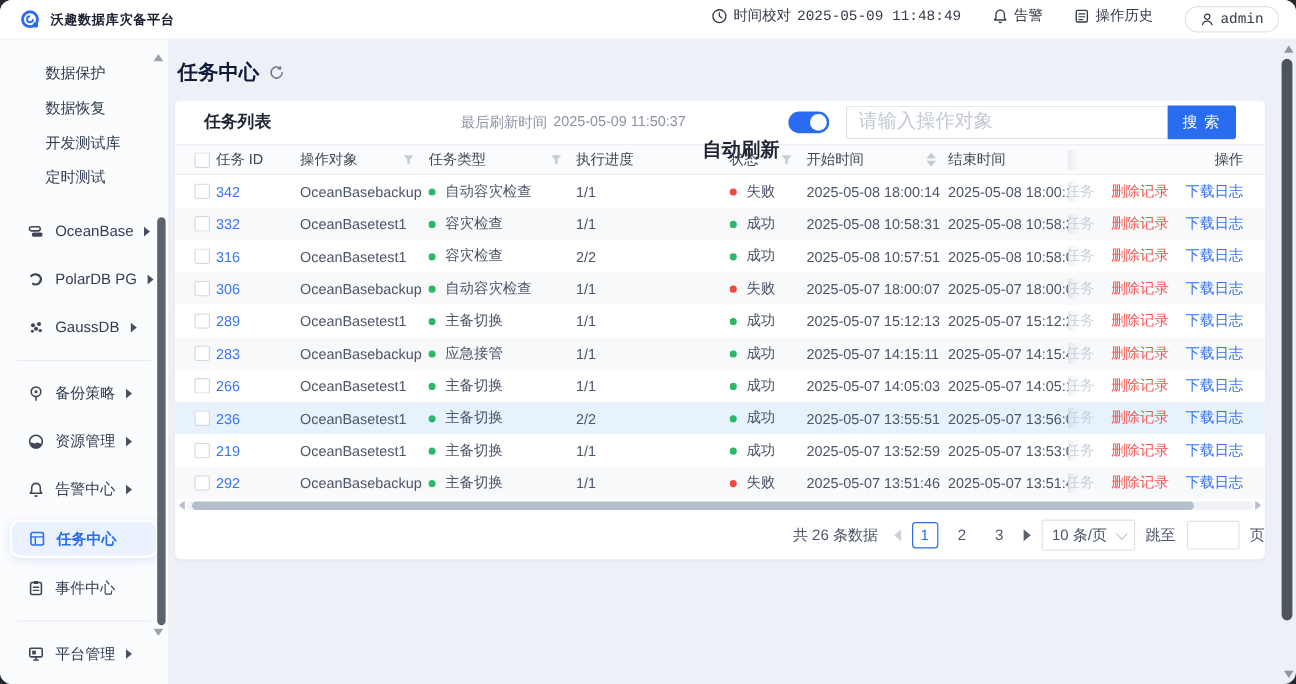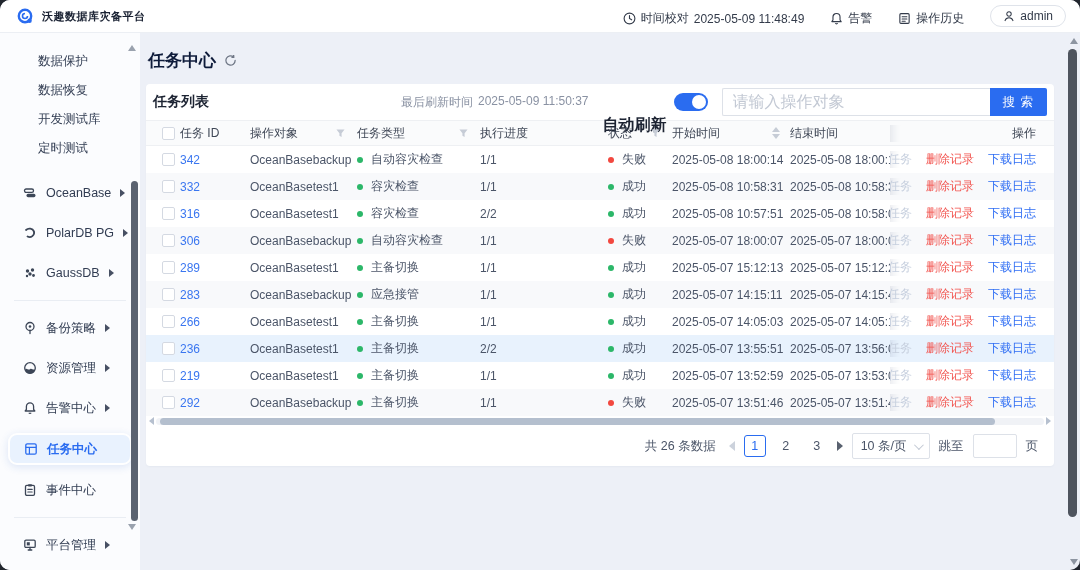--- a/index.html
+++ b/index.html
@@ -15,21 +15,21 @@
     display:flex; flex-direction:column;
   }
   
   .topbar {
     height:33px; background:#ffffff; border-bottom:1px solid #eceff4;
     display:flex; align-items:center; justify-content:space-between;
     padding:0 14px 0 16px; flex:0 0 auto;
   }
   .brand { display:flex; align-items:center; gap:8px; }
   .brand-title { font-size:11px; font-weight:bold; color:#1a2233; letter-spacing:.5px; }
-  .topbar-right { display:flex; align-items:flex-end; gap:26px; }
+  .topbar-right { display:flex; align-items:flex-start; gap:26px;font-family:Liberation Mono, monospace; }
   .tb-item { display:flex; align-items:center; gap:5px; font-size:12px; color:#333b4a; cursor:pointer; }
   .tb-item svg { display:block; }
   .user-pill {
     display:flex; align-items:center; gap:5px; font-size:12px; color:#333b4a;
     border:1px solid #dfe3ea; border-radius:13px; padding:3px 12px; cursor:pointer;
   }
   
   .app-body { flex:1; display:flex; min-height:0; position:relative; }
   
   .sidebar {
@@ -60,21 +60,21 @@
   .side-scroll-up { top:12px; border-left:4px solid transparent; border-right:4px solid transparent; border-bottom:6px solid #9aa2ae; }
   .side-scroll-down { bottom:40px; border-left:4px solid transparent; border-right:4px solid transparent; border-top:6px solid #9aa2ae; }
   .side-scroll-thumb { position:absolute; right:2px; top:148px; height:340px; width:7px; border-radius:4px; background:#5b6370; }
   
   .main { flex:1; min-width:0; padding:12px 26px 0 6px; }
   .page-title-row { display:flex; align-items:center; gap:8px; margin:4px 0 12px 2px; }
   .page-title { font-size:17px; font-weight:bold; color:#0e1b3a; }
   .refresh-icon { color:#6f7786; display:flex; cursor:pointer; }
   
   .card { background:#ffffff; border-radius:4px; box-shadow:0 1px 2px rgba(20,40,80,.04); }
-  .card-header { height:36px; display:flex; align-items:center; padding:0 7px; }
+  .card-header { height:36px; display:flex; align-items:center; padding:0 24px; }
   .card-title { font-size:14px; font-weight:bold; color:#1d2433; }
   .card-tools { margin-left:auto; display:flex; align-items:center; }
   .refresh-info { font-size:12px; color:#8a92a3; display:flex; gap:5px; }
   .auto-label { font-size:16px; font-weight:bold; color:#1d2433; margin-left:14px;margin-top:46px; }
   .switch {
     width:34px; height:18px; border-radius:9px; background:#2a6cf0; margin-left:7px;
     position:relative; cursor:pointer; flex:0 0 auto;
   }
   .switch .knob { position:absolute; top:2px; right:2px; width:14px; height:14px; border-radius:50%; background:#fff; }
   .search-input {
@@ -128,21 +128,21 @@
   .sep { width:1px; height:10px; background:#e3e7ee; }
   
   .hscroll { height:10px; display:flex; align-items:center; padding:0 3px; gap:2px; }
   .hs-left { width:0; height:0; border-top:4px solid transparent; border-bottom:4px solid transparent; border-right:5px solid #b6c0cf; }
   .hs-right { width:0; height:0; border-top:4px solid transparent; border-bottom:4px solid transparent; border-left:5px solid #b6c0cf; }
   .hs-track { flex:1; height:7px; border-radius:4px; background:#f0f2f6; position:relative; }
   .hs-thumb { position:absolute; left:4px; top:0; height:7px; width:94%; border-radius:4px; background:#b4bfce; cursor:pointer; }
   
   .pagination {
     height:40px; display:flex; align-items:center; justify-content:flex-end;
-    padding-right:16px; gap:9px; font-size:12.5px; color:#4b5568;
+    gap:9px; font-size:12.5px; color:#4b5568;
   }
   .pg-total { margin-right:4px; }
   .pg-prev { width:0; height:0; border-top:5px solid transparent; border-bottom:5px solid transparent; border-right:6px solid #ccd2dc; cursor:default; }
   .pg-next { width:0; height:0; border-top:5px solid transparent; border-bottom:5px solid transparent; border-left:6px solid #59616f; cursor:pointer; }
   .pg-page { min-width:22px; height:22px; display:flex; align-items:center; justify-content:center; cursor:pointer; }
   .pg-page.current { border:1px solid #2a6cf0; border-radius:3px; color:#2a6cf0; }
   .pg-size {
     height:26px; border:1px solid #dde1e8; border-radius:2px; display:flex; align-items:center;
     padding:0 8px; gap:7px; cursor:pointer; color:#4b5568;
   }

